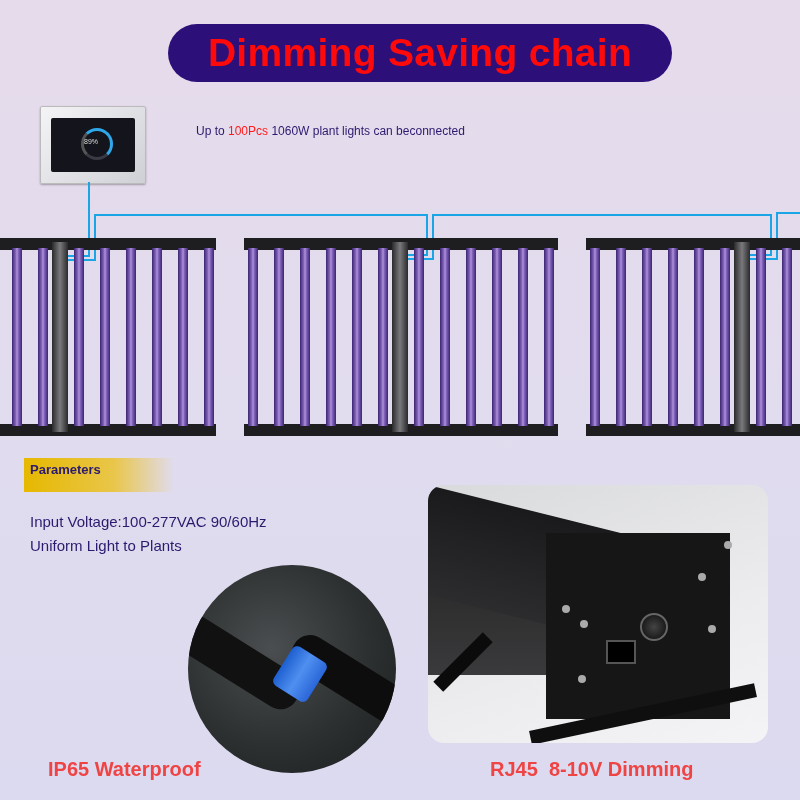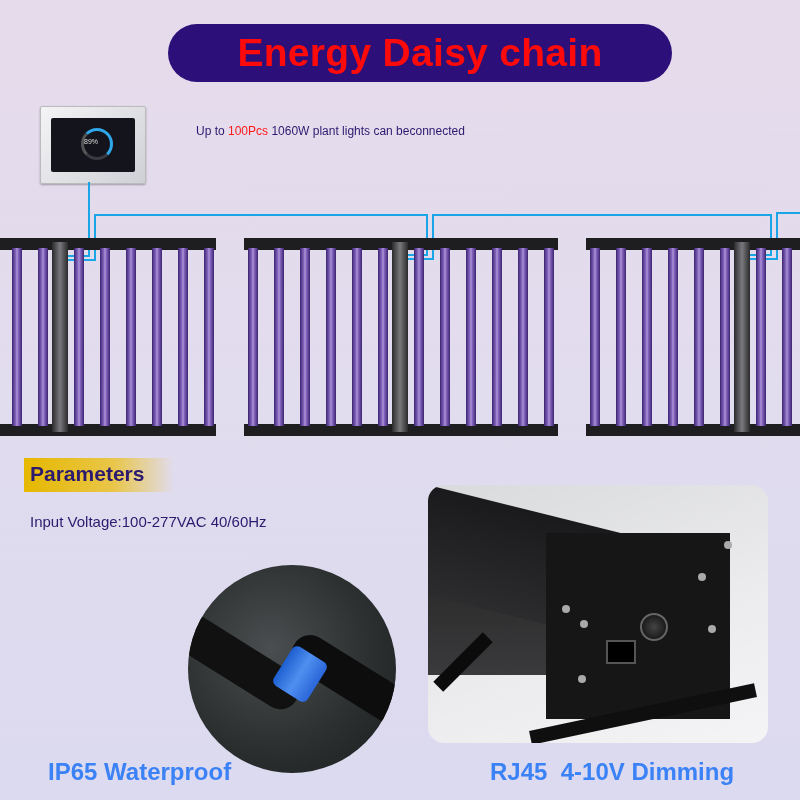--- a/index.html
+++ b/index.html
@@ -15,44 +15,44 @@
   .gauge{position:absolute;left:30px;top:10px;width:26px;height:26px;border-radius:50%;border:3px solid #2fa8ea;border-left-color:#555;border-bottom-color:#3a3a44;}
   .gauge-txt{position:absolute;left:33px;top:20px;color:#ddd;font-size:7px;}
   .desc{left:196px;top:116px;color:#2b1a6e;font-size:12px;line-height:30px;}
   .desc .red{color:#ff1a1a;}
   .cable{background:#1aa6e6;}
   .panel-bar{background:#1e1e20;height:12px;}
   .tube{position:absolute;top:10px;width:10px;height:178px;
     background:linear-gradient(90deg,#3c2470,#8a6bc4 40%,#b49ad8 50%,#8a6bc4 60%,#3c2470);}
   .driver{position:absolute;top:4px;width:16px;height:190px;background:linear-gradient(90deg,#2a2a2c,#7a7a7e 50%,#2a2a2c);}
   .params-hdr{left:24px;top:458px;width:150px;height:34px;background:linear-gradient(90deg,#e6b800 0%,#e9c64a 60%,rgba(230,220,235,0) 100%);}
-  .params-hdr span{position:absolute;left:6px;top:4px;color:#2b1a6e;font-weight:bold;font-size:21px;}
+  .params-hdr span{position:absolute;left:6px;top:4px;color:#2b1a6e;font-weight:bold;font-size:13px;}
   .plist{left:30px;top:510px;color:#2b1a6e;font-size:15px;line-height:24px;}
   .waterproof-img{left:188px;top:565px;width:208px;height:208px;border-radius:50%;
     background:radial-gradient(circle at 40% 40%,#4a4e50 0%,#2c3030 55%,#1a1d1d 100%);overflow:hidden;}
   .plug1{position:absolute;left:-10px;top:40px;width:140px;height:40px;background:#111;border-radius:18px;transform:rotate(32deg);transform-origin:left center;}
   .plug2{position:absolute;left:95px;top:100px;width:150px;height:38px;background:#0d0d0d;border-radius:18px;transform:rotate(32deg);}
   .ring{position:absolute;left:92px;top:86px;width:40px;height:46px;background:linear-gradient(90deg,#1d5fd0,#4f8ff0,#2a66d8);border-radius:6px;transform:rotate(32deg);}
   .driver-img{left:428px;top:485px;width:340px;height:258px;border-radius:16px;
     background:linear-gradient(160deg,#d9dadc 0%,#ececee 60%,#f4f4f6 100%);overflow:hidden;}
   .box-top{position:absolute;left:0;top:0;width:290px;height:110px;background:linear-gradient(180deg,#1a1a1c,#2c2c2e);transform:skewY(14deg);transform-origin:left top;}
   .box-front{position:absolute;left:118px;top:48px;width:184px;height:186px;background:#161617;}
   .box-side{position:absolute;left:0;top:40px;width:120px;height:150px;background:linear-gradient(180deg,#222,#3a3a3c);}
   .rj-port{position:absolute;left:178px;top:155px;width:26px;height:20px;background:#000;border:2px solid #555;}
   .knob{position:absolute;left:212px;top:128px;width:24px;height:24px;border-radius:50%;background:radial-gradient(circle,#444,#0a0a0a);border:2px solid #666;}
   .bracket{position:absolute;left:100px;top:222px;width:230px;height:14px;background:#0f0f10;transform:rotate(-12deg);}
   .screw{position:absolute;width:8px;height:8px;border-radius:50%;background:#aaa;}
   .cable-in{position:absolute;left:0;top:170px;width:70px;height:14px;background:#0b0b0b;transform:rotate(-45deg);}
-  .lbl{color:#3b82f6;font-weight:bold;font-size:24px;}
+  .lbl{color:#ef4444;font-weight:bold;font-size:20px;}
 </style>
 </head>
 <body>
 
 <div class="abs title-pill">
-  <span>Energy Daisy chain</span>
+  <span>Dimming Saving chain</span>
 </div>
 
 <div class="abs controller">
   <div class="screen">
     <div class="gauge"></div>
     <div class="gauge-txt">89%</div>
   </div>
 </div>
 
 <div class="abs desc">
@@ -117,21 +117,22 @@
   <div class="driver" style="left:734px"></div>
   <div class="tube" style="left:756px"></div>
     <div class="tube" style="left:782px"></div>
 </div>
 
 <div class="abs params-hdr">
   <span>Parameters</span>
 </div>
 
 <div class="abs plist">
-  <div>Input Voltage:100-277VAC 40/60Hz</div>
+  <div>Input Voltage:100-277VAC 90/60Hz</div>
+  <div>Uniform Light to Plants</div>
 </div>
 
 <div class="abs waterproof-img">
   <div class="plug1"></div>
   <div class="plug2"></div>
   <div class="ring"></div>
 </div>
 
 <div class="abs driver-img">
   <div class="box-side"></div>
@@ -143,13 +144,13 @@
   <div class="bracket"></div>
   <div class="screw" style="left:134px;top:120px"></div>
   <div class="screw" style="left:152px;top:135px"></div>
   <div class="screw" style="left:150px;top:190px"></div>
   <div class="screw" style="left:270px;top:88px"></div>
   <div class="screw" style="left:280px;top:140px"></div>
   <div class="screw" style="left:296px;top:56px"></div>
 </div>
 
 <div class="abs lbl" style="left:48px;top:758px">IP65 Waterproof</div>
-<div class="abs lbl" style="left:490px;top:758px;white-space:pre">RJ45  4-10V Dimming</div>
+<div class="abs lbl" style="left:490px;top:758px;white-space:pre">RJ45  8-10V Dimming</div>
 
 </body></html>

